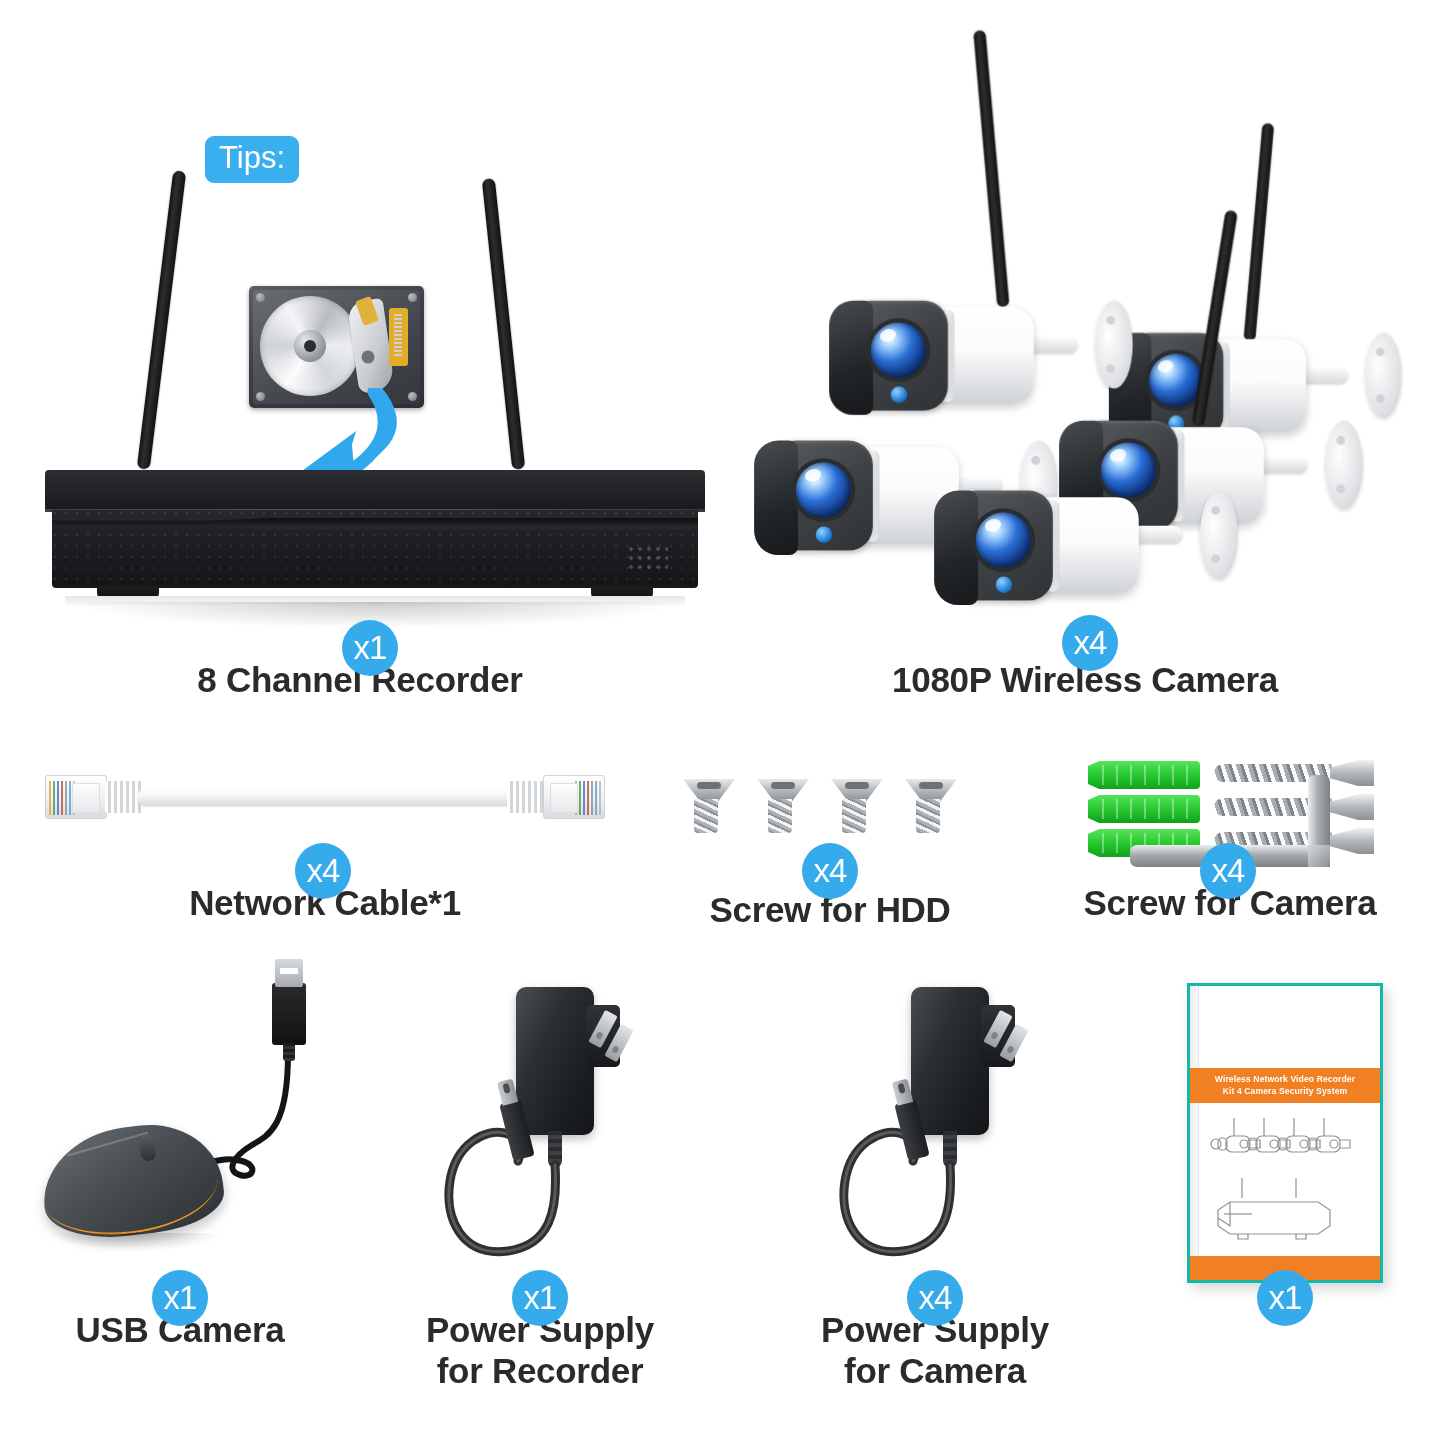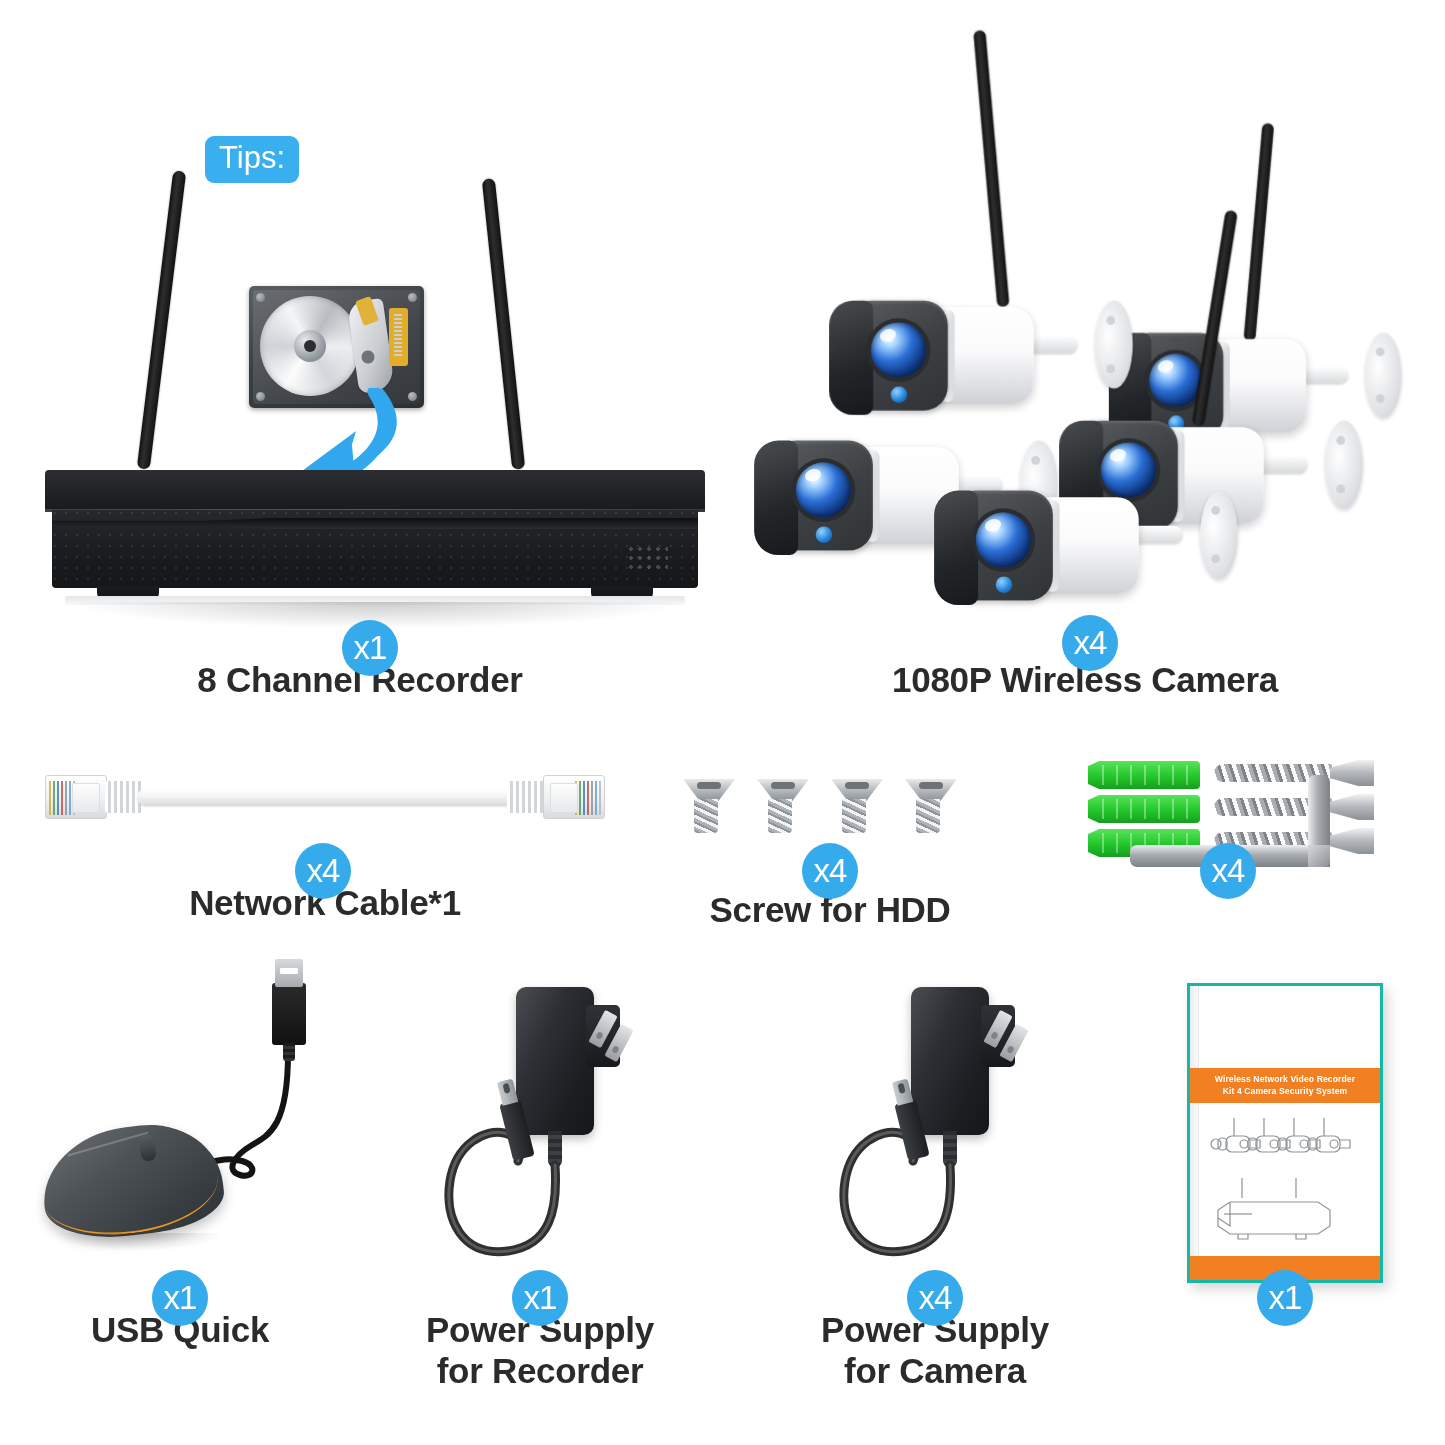--- a/index.html
+++ b/index.html
@@ -422,41 +422,42 @@
           <div class="thread"></div>
           <div class="whead"></div>
         </div>
       <div class="hexkey" style="left:50px;top:20px;width:200px;height:92px;">
         <div class="vert"></div>
           <div class="horz"></div>
           <div class="corner"></div>
       </div>
     </div>
     <div class="badge" style="left:185px;top:108px;">x4</div>
+    <div class="label" style="top:148px;left:0;">Screw for Camera</div>
   </div>
 
   <div class="cell" style="left:0;top:975px;width:360px;height:470px;">
     <div class="art" style="left:20px;top:0;width:330px;height:290px;">
       <svg style="position:absolute;left:0;top:0;width:330px;height:290px;" viewBox="0 0 330 290">
         <path d="M268 78 C 268 150, 250 160, 232 170 C 212 182, 206 196, 220 200
                  C 234 204, 238 190, 222 186 C 200 180, 180 192, 160 196
                  C 140 200, 128 192, 118 186" fill="none" stroke="#141414" stroke-width="6" stroke-linecap="round"></path>
       </svg>
       <div class="usb-plug">
           <div class="metal"></div>
           <div class="neck"></div>
         </div>
       <div class="mouse-body"></div>
       <div class="mouse-split"></div>
       <div class="mouse-wheel"></div>
       <div class="mouse-accent"></div>
       <div class="mouse-shadow"></div>
     </div>
     <div class="badge" style="left:152px;top:295px;">x1</div>
-    <div class="label" style="top:335px;left:0;">USB Quick</div>
+    <div class="label" style="top:335px;left:0;">USB Camera</div>
   </div>
 
   <div class="cell" style="left:340px;top:975px;width:400px;height:470px;">
     <div class="art" style="left:60px;top:8px;width:280px;height:282px;">
       <div class="ad-brick" style="left:116px;top:4px;"></div>
       <div class="ad-prong-plate" style="left:186px;top:22px;"></div>
       <div class="ad-prong" style="left:196px;top:28px;transform:rotate(28deg);"></div>
       <div class="ad-prong" style="left:212px;top:42px;transform:rotate(28deg);"></div>
       <div class="ad-strain" style="left:148px;top:148px;"></div>
       <svg style="position:absolute;left:0;top:0;width:280px;height:282px;" viewBox="0 0 280 282">

